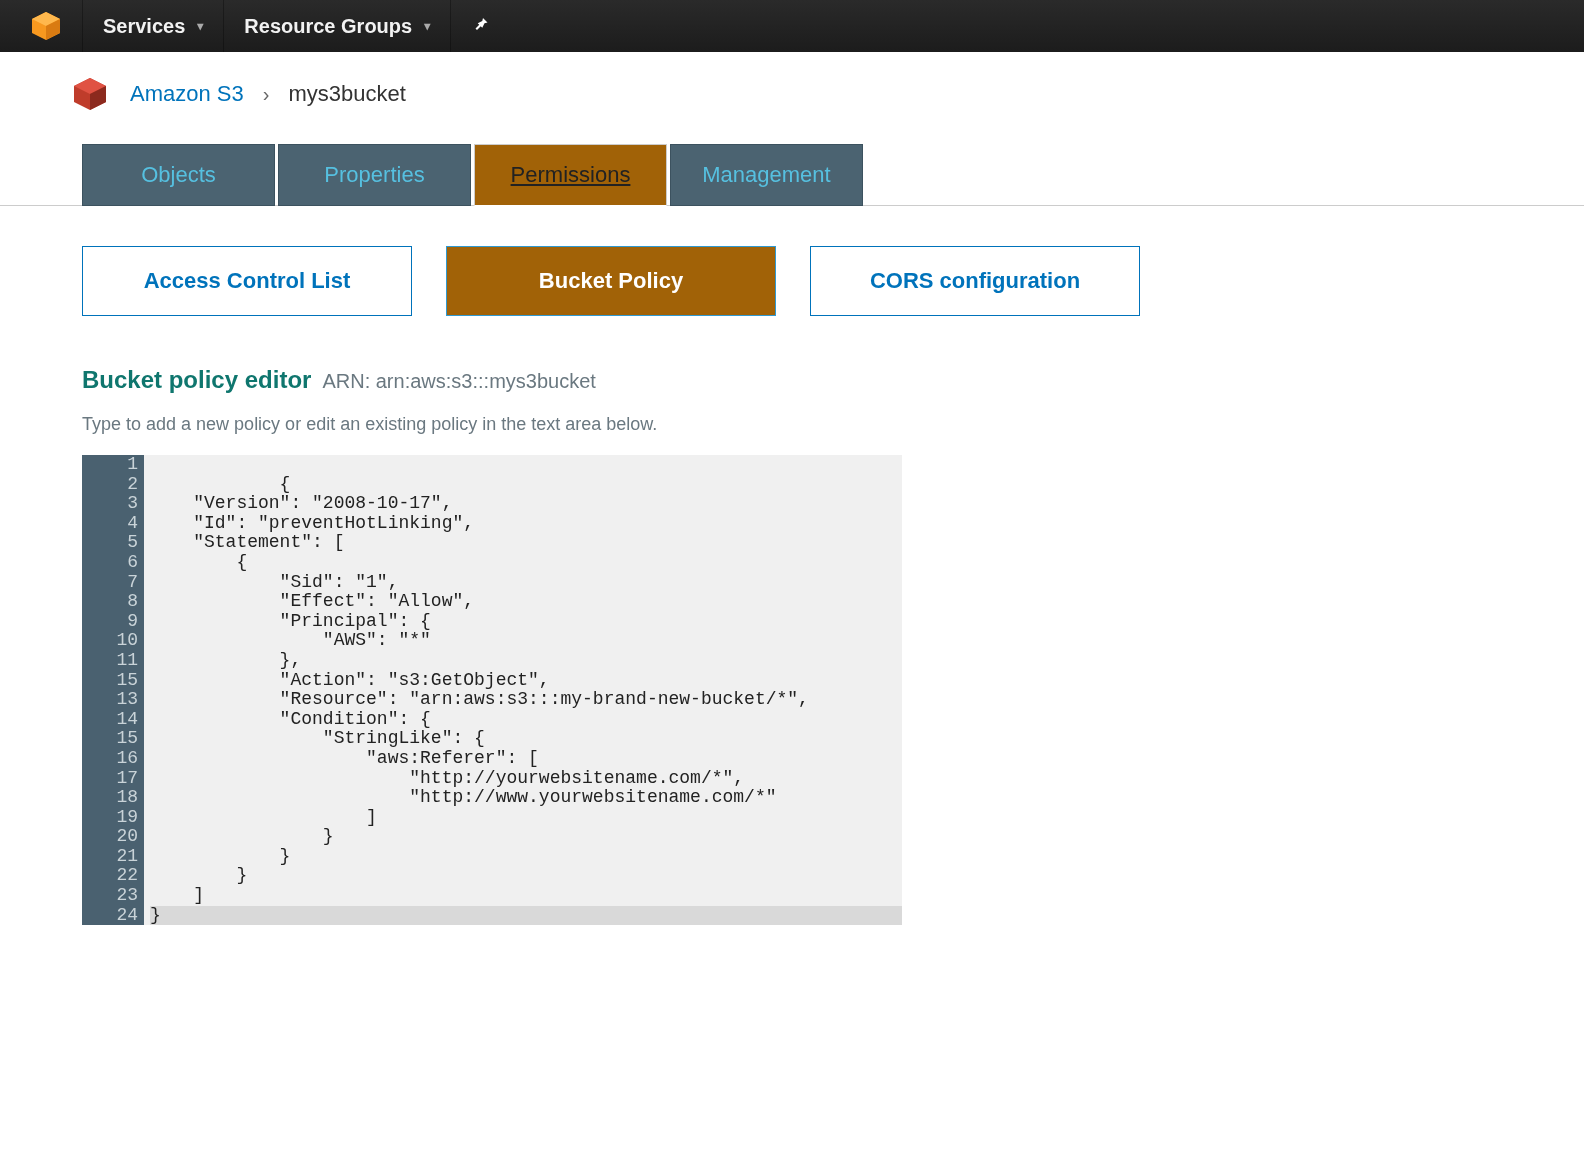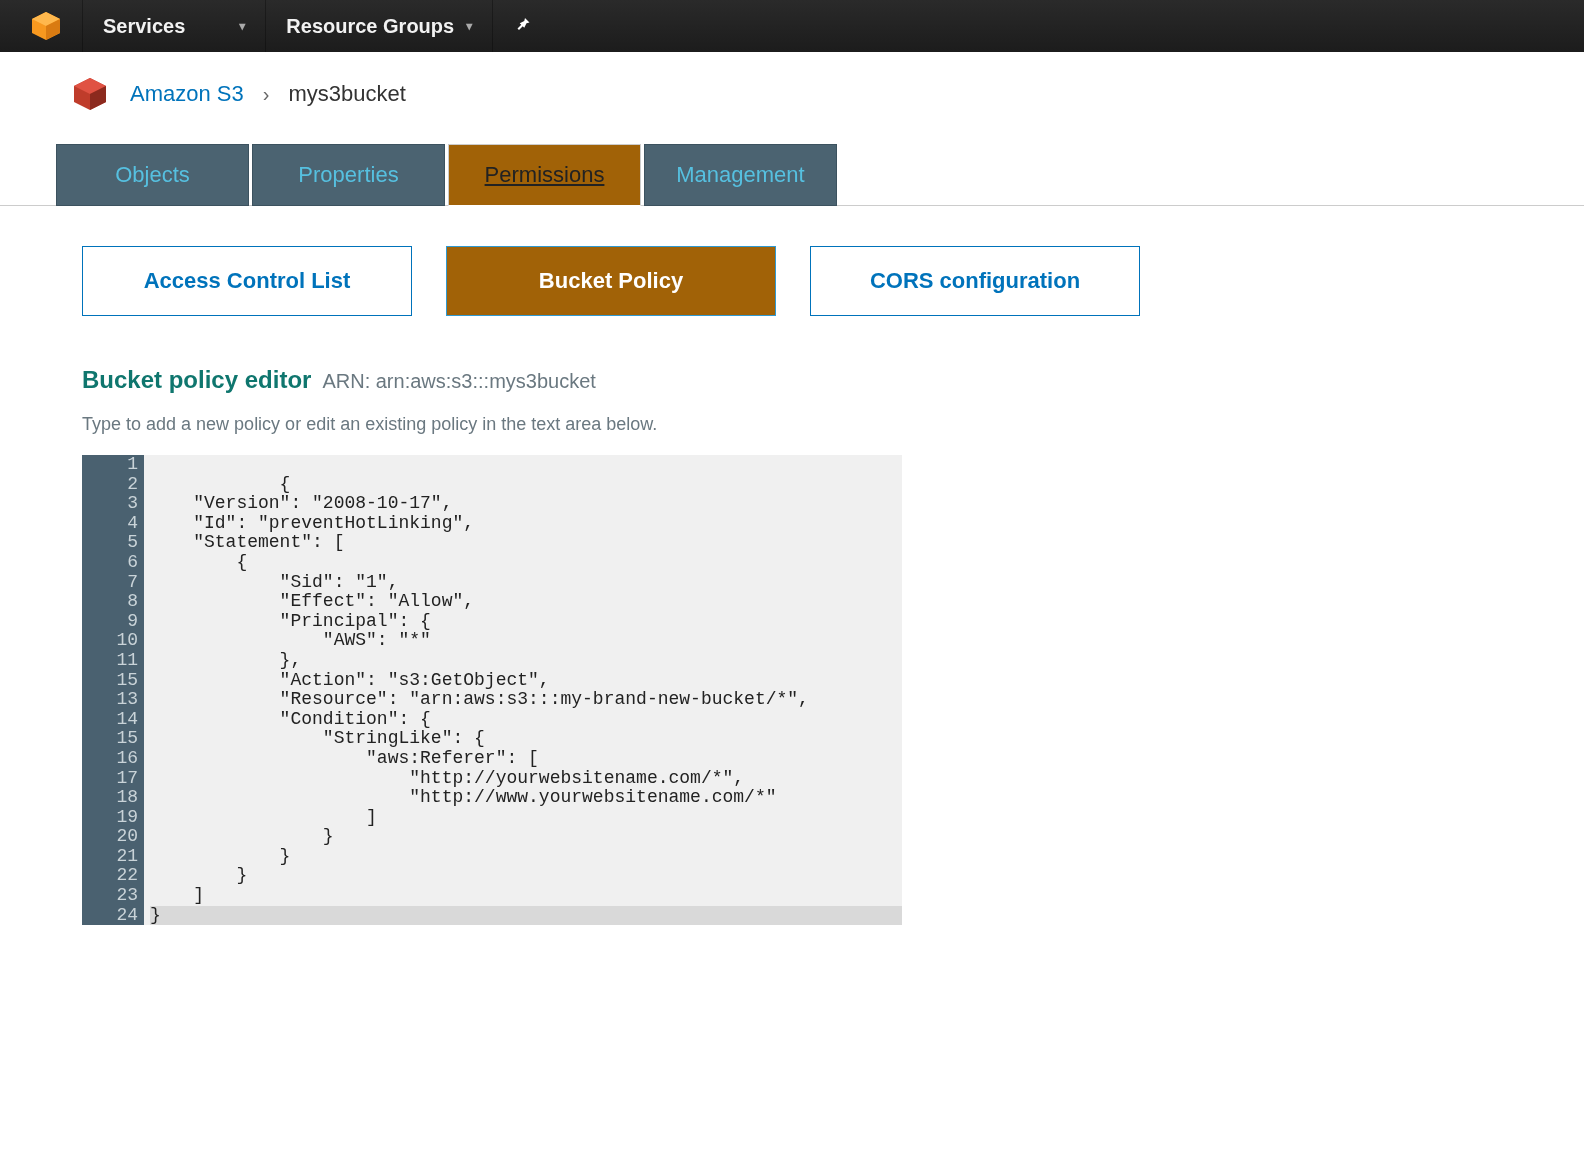--- a/index.html
+++ b/index.html
@@ -1,28 +1,28 @@
 <!DOCTYPE html>
 <html><head>
   <meta charset="utf-8">
   <style>
     * { box-sizing: border-box; margin: 0; padding: 0; }
     body { font-family: "Helvetica Neue", Arial, sans-serif; font-size: 18px; color: #333; background: #fff; width: 1584px; }
     .topbar { background: #232f3e; background: linear-gradient(#2a2a2a,#1c1c1c); height: 52px; display: flex; align-items: center; color: #fff; }
     .topbar .logo { width: 32px; height: 32px; margin: 0 20px 0 30px; }
     .topbar .menu-item { display: flex; align-items: center; padding: 0 20px; height: 52px; color: #f2f2f2; font-weight: 600; font-size: 20px; cursor: pointer; border-right: 1px solid rgba(0,0,0,.3); }
-    .topbar .menu-item:first-of-type { border-left: 1px solid rgba(0,0,0,.3); gap: 42px; }
+    .topbar .menu-item:first-of-type { border-left: 1px solid rgba(0,0,0,.3); }
     .topbar .chev { margin-left: 12px; font-size: 12px; color: #aaa; }
     .topbar .pin { margin-left: 20px; color: #eee; font-size: 20px; }
     .breadcrumb-row { display: flex; align-items: center; padding: 22px 20px 30px 70px; border-bottom: 1px solid #ddd; }
     .s3-icon { width: 40px; height: 40px; margin-right: 20px; }
     .breadcrumb a { color: #0073bb; text-decoration: none; font-size: 22px; }
     .breadcrumb .sep { margin: 0 14px; color: #666; font-size: 20px; }
     .breadcrumb .current { color: #333; font-size: 22px; }
-    .tabs { display:flex; margin-left: 56px; }
+    .tabs { display:flex; margin-left: 82px; }
     .tabs .tab { background:#4b6371; color:#56c0e0; border:1px solid #3c525f; width:193px; height:62px; display:flex; align-items:center; justify-content:center; font-size:22px; font-weight:500; cursor:pointer; margin-right:3px; }
     .tabs .tab.active { background:#a16207; color:#222; border:1px solid #ccc; border-bottom:1px solid #fff; position:relative; z-index:2;text-decoration:underline; }
     .content { padding: 40px 24px 40px 82px; }
     .subtabs { display:flex; gap: 34px; margin-bottom: 50px; }
     .subtabs .subtab { border:1px solid #0073bb; background:#fff; color:#0073bb; width:330px; height:70px; display:flex; align-items:center; justify-content:center; font-size:22px; font-weight:600; cursor:pointer; }
     .subtabs .subtab.active { background:#a16207; color:#fff; border:1px solid #2f99d1; }
     .editor-header { color:#57636b; margin-bottom: 20px; }
     .editor-header .title { font-size:24px; font-weight:600; color:#0f766e; display:inline; }
     .editor-header .arn { font-size:20px; color:#6a7880; margin-left:6px; }
     .editor-header .sub { font-size:18px; color:#6a7880; margin-top:20px; }

